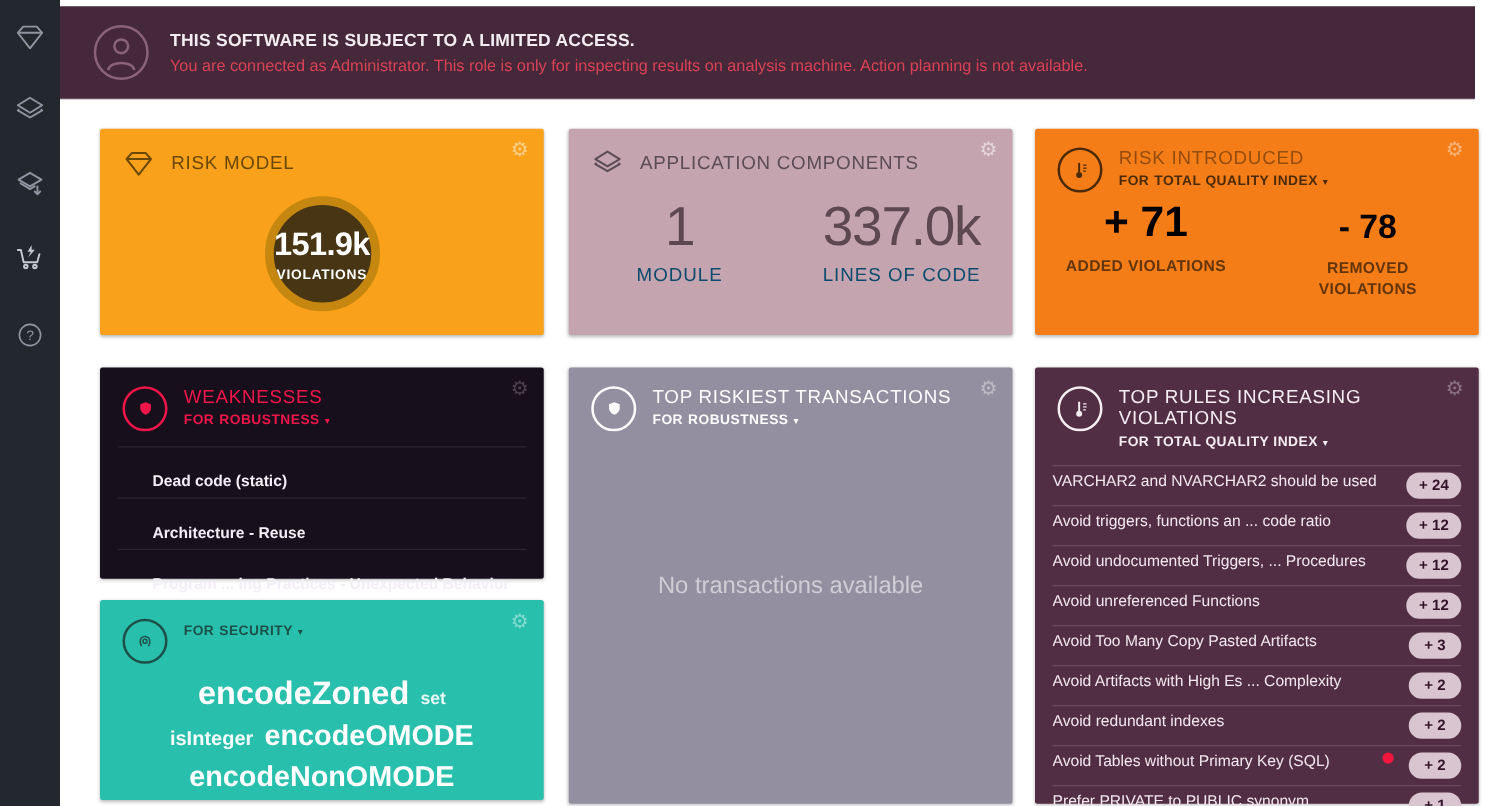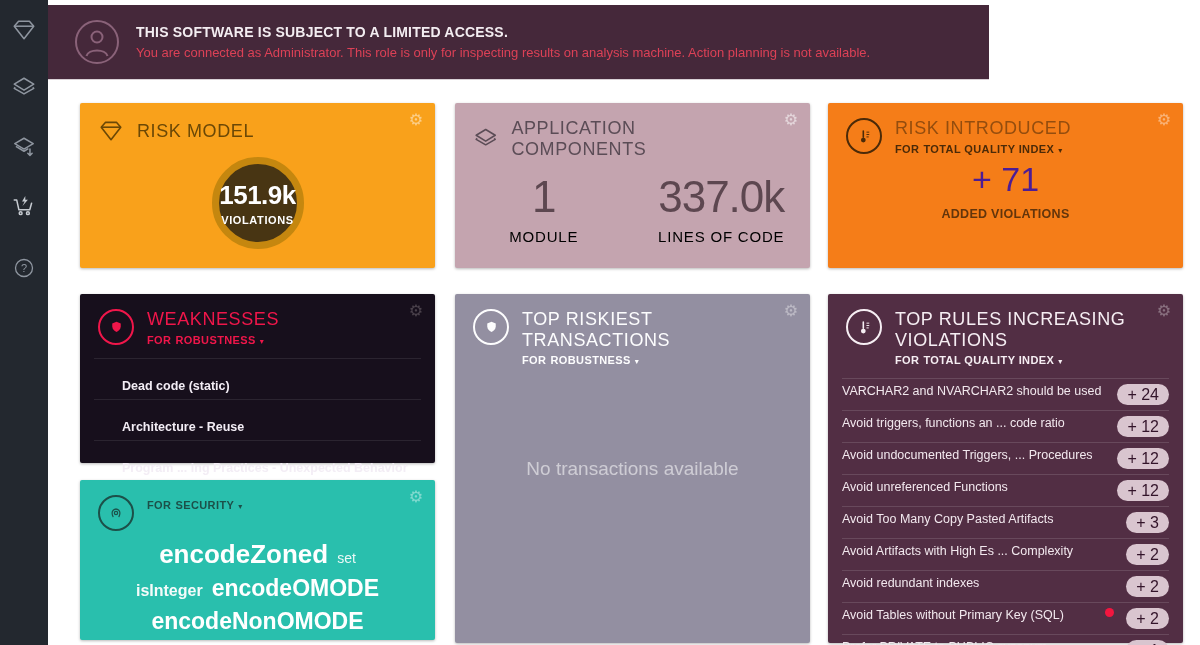--- a/index.html
+++ b/index.html
@@ -12,36 +12,36 @@
   .sidebar{position:absolute;left:0;top:0;width:48px;height:645px;background:#23282f;z-index:5}
   .side-icon{position:absolute;left:0;width:48px;height:36px;display:flex;align-items:center;justify-content:center;color:#8f96a0;cursor:pointer}
   .side-icon svg{display:block}
   #si-gem{top:12px}
   #si-layers{top:70px}
   #si-layers-down{top:130px}
   #si-cart{top:188px;color:#c6cbd1}
   #si-help{top:250px}
 
   
-  .banner{position:absolute;left:48px;top:5px;width:941px;height:75px;background:#45283a;
+  .banner{position:absolute;left:48px;top:5px;width:1132px;height:75px;background:#45283a;
     display:flex;align-items:center;border-bottom:1px solid #d8d0d5;box-sizing:border-box}
   .avatar{width:46px;height:46px;margin-left:26px;color:#8a6279;flex:none}
   .banner-text{margin-left:16px}
   .banner-title{color:#f3edf1;font-size:14px;font-weight:700;letter-spacing:.2px}
   .banner-subtitle{color:#dc4156;font-size:13px;margin-top:5px}
 
   
   .card{position:absolute;border-radius:2px;box-shadow:0 1px 3px rgba(0,0,0,.28)}
   .gear{position:absolute;top:9px;right:12px;font-size:16px;line-height:1;cursor:pointer;
     font-family:"DejaVu Sans",sans-serif;user-select:none}
   .card-header{display:flex;align-items:flex-start;gap:13px;padding:15px 40px 0 18px}
   .card-header.simple{align-items:center}
   .hdr-circle{width:36px;height:36px;border-radius:50%;border:2.5px solid currentColor;
     display:flex;align-items:center;justify-content:center;flex:none;box-sizing:border-box}
-  .hdr-title{font-size:18px;letter-spacing:.6px;line-height:1.15}
+  .hdr-title{font-size:15px;letter-spacing:.6px;line-height:1.15}
   .hdr-sub{font-size:11px;font-weight:800;letter-spacing:.4px;margin-top:4px}
   .hdr-sub .filter{margin-left:4px}
   .caret{font-size:8px;font-family:"DejaVu Sans",sans-serif;margin-left:4px;cursor:pointer}
 
   #card-risk-model{left:80px;top:103px;width:355px;height:165px;background:#f9a11b;color:#6b4806}
   #card-app{left:455px;top:103px;width:355px;height:165px;background:#c4a4af;color:#5b4c56}
   #card-risk-intro{left:828px;top:103px;width:355px;height:165px;background:#f57d18;color:#4b2a08}
   #card-weak{left:80px;top:294px;width:355px;height:169px;background:#170f1c;color:#f0164a}
   #card-trans{left:455px;top:294px;width:355px;height:349px;background:#938fa1;color:#fdfdfe}
   #card-rules{left:828px;top:294px;width:355px;height:349px;background:#522e44;color:#f6eef3}
@@ -59,27 +59,27 @@
   .rm-wrap{display:flex;justify-content:center;margin-top:13px}
   .rm-circle{width:78px;height:78px;border:7px solid #c5870f;background:#483513;border-radius:50%;
     display:flex;flex-direction:column;align-items:center;justify-content:center;color:#fff}
   .rm-value{font-size:26px;font-weight:800;letter-spacing:-.5px}
   .rm-label{font-size:11px;font-weight:700;letter-spacing:.6px;margin-top:3px}
 
   
   .ac-metrics{display:flex;margin-top:14px}
   .ac-metric{flex:1;text-align:center}
   .ac-value{font-size:44px;color:#5d4750;letter-spacing:-1px;line-height:1.1}
-  .ac-label{font-size:15px;color:#000000;margin-top:6px;letter-spacing:.8px}
+  .ac-label{font-size:15px;color:#0c4a6e;margin-top:6px;letter-spacing:.8px}
 
   
   #card-risk-intro .hdr-title{color:#944d0e}
   .ri-values{display:flex;margin-top:6px}
   .ri-block{flex:1;text-align:center}
-  .ri-block .val{font-weight:400;color:#4c1d95;line-height:1.1}
+  .ri-block .val{font-weight:700;color:#000000;line-height:1.1}
   .ri-block.added .val{font-size:34px}
   .ri-block.removed .val{font-size:27px;padding-top:7px}
   .ri-label{font-size:12.5px;font-weight:700;color:#63350b;margin-top:9px;letter-spacing:.3px}
   .ri-block.removed .ri-label{max-width:110px;margin:9px auto 0;line-height:1.35}
 
   
   .wk-list{margin:12px 14px 0;padding:0;list-style:none}
   .wk-list li{border-top:1px solid rgba(255,255,255,.09);padding:20px 0 6px 28px;
     font-size:12.5px;font-weight:700;color:#f3edf5;cursor:pointer;white-space:nowrap}
 
@@ -87,31 +87,31 @@
   .tx-empty{position:absolute;inset:0;display:flex;align-items:center;justify-content:center;
     color:rgba(255,255,255,.55);font-size:19px}
 
   
   .rules-list{margin:12px 14px 0;padding:0;list-style:none}
   .rules-list li{display:flex;align-items:flex-start;border-top:1px solid rgba(255,255,255,.13);
     padding:5px 0;min-height:21px;cursor:pointer}
   .rule-label{flex:1;font-size:12.5px;color:#f2e8ee;white-space:nowrap;overflow:hidden}
   .rule-dot{width:9px;height:9px;border-radius:50%;background:#f2163f;margin-right:12px;flex:none}
   .rule-badge{min-width:42px;height:21px;border-radius:11px;background:#d9c5cf;color:#33142a;
-    font-size:16px;font-weight:400;display:flex;align-items:center;justify-content:center;
+    font-size:12px;font-weight:700;display:flex;align-items:center;justify-content:center;
     padding:0 10px;box-sizing:border-box;flex:none}
 
   
   .cloud{margin-top:8px;color:#fff}
   .cloud-line{display:flex;justify-content:center;align-items:baseline;gap:9px;margin-bottom:5px;line-height:1.2}
   .cloud-line span{cursor:pointer}
   .w-xl{font-size:26px;font-weight:800}
   .w-lg{font-size:23px;font-weight:800}
   .w-md{font-size:16px;font-weight:700;opacity:.95}
-  .w-sm{font-size:14px;font-weight:400;opacity:.9}
+  .w-sm{font-size:14px;font-weight:700;opacity:.9}
 </style>
 </head>
 <body>
 
 <nav class="sidebar">
   <div class="side-icon" id="si-gem">
     <svg width="26" height="26" viewBox="0 0 24 24" fill="none" stroke="currentColor" stroke-width="1.4" stroke-linejoin="round">
       <path d="M7 4h10l4 4.5L12 20 3 8.5z"></path>
         <path d="M3 8.5h18"></path>
     </svg>
@@ -214,20 +214,24 @@
       <div class="hdr-sub">
         <span>FOR</span><span class="filter">TOTAL QUALITY INDEX</span><span class="caret">▾</span>
       </div>
     </div>
   </div>
   <div class="ri-values">
     <div class="ri-block added">
       <div class="val">+ 71</div>
       <div class="ri-label">ADDED VIOLATIONS</div>
     </div>
+    <div class="ri-block removed">
+      <div class="val">- 78</div>
+      <div class="ri-label">REMOVED VIOLATIONS</div>
+    </div>
   </div>
 </section>
 
 <section class="card" id="card-weak">
   <span class="gear">⚙</span>
   <div class="card-header">
     <div class="hdr-circle">
       <svg width="17" height="17" viewBox="0 0 24 24">
         <path d="M12 4l6 2.2v4.4c0 3.6-2.7 6.1-6 7.6-3.3-1.5-6-4-6-7.6V6.2z" fill="currentColor"></path>
       </svg>

